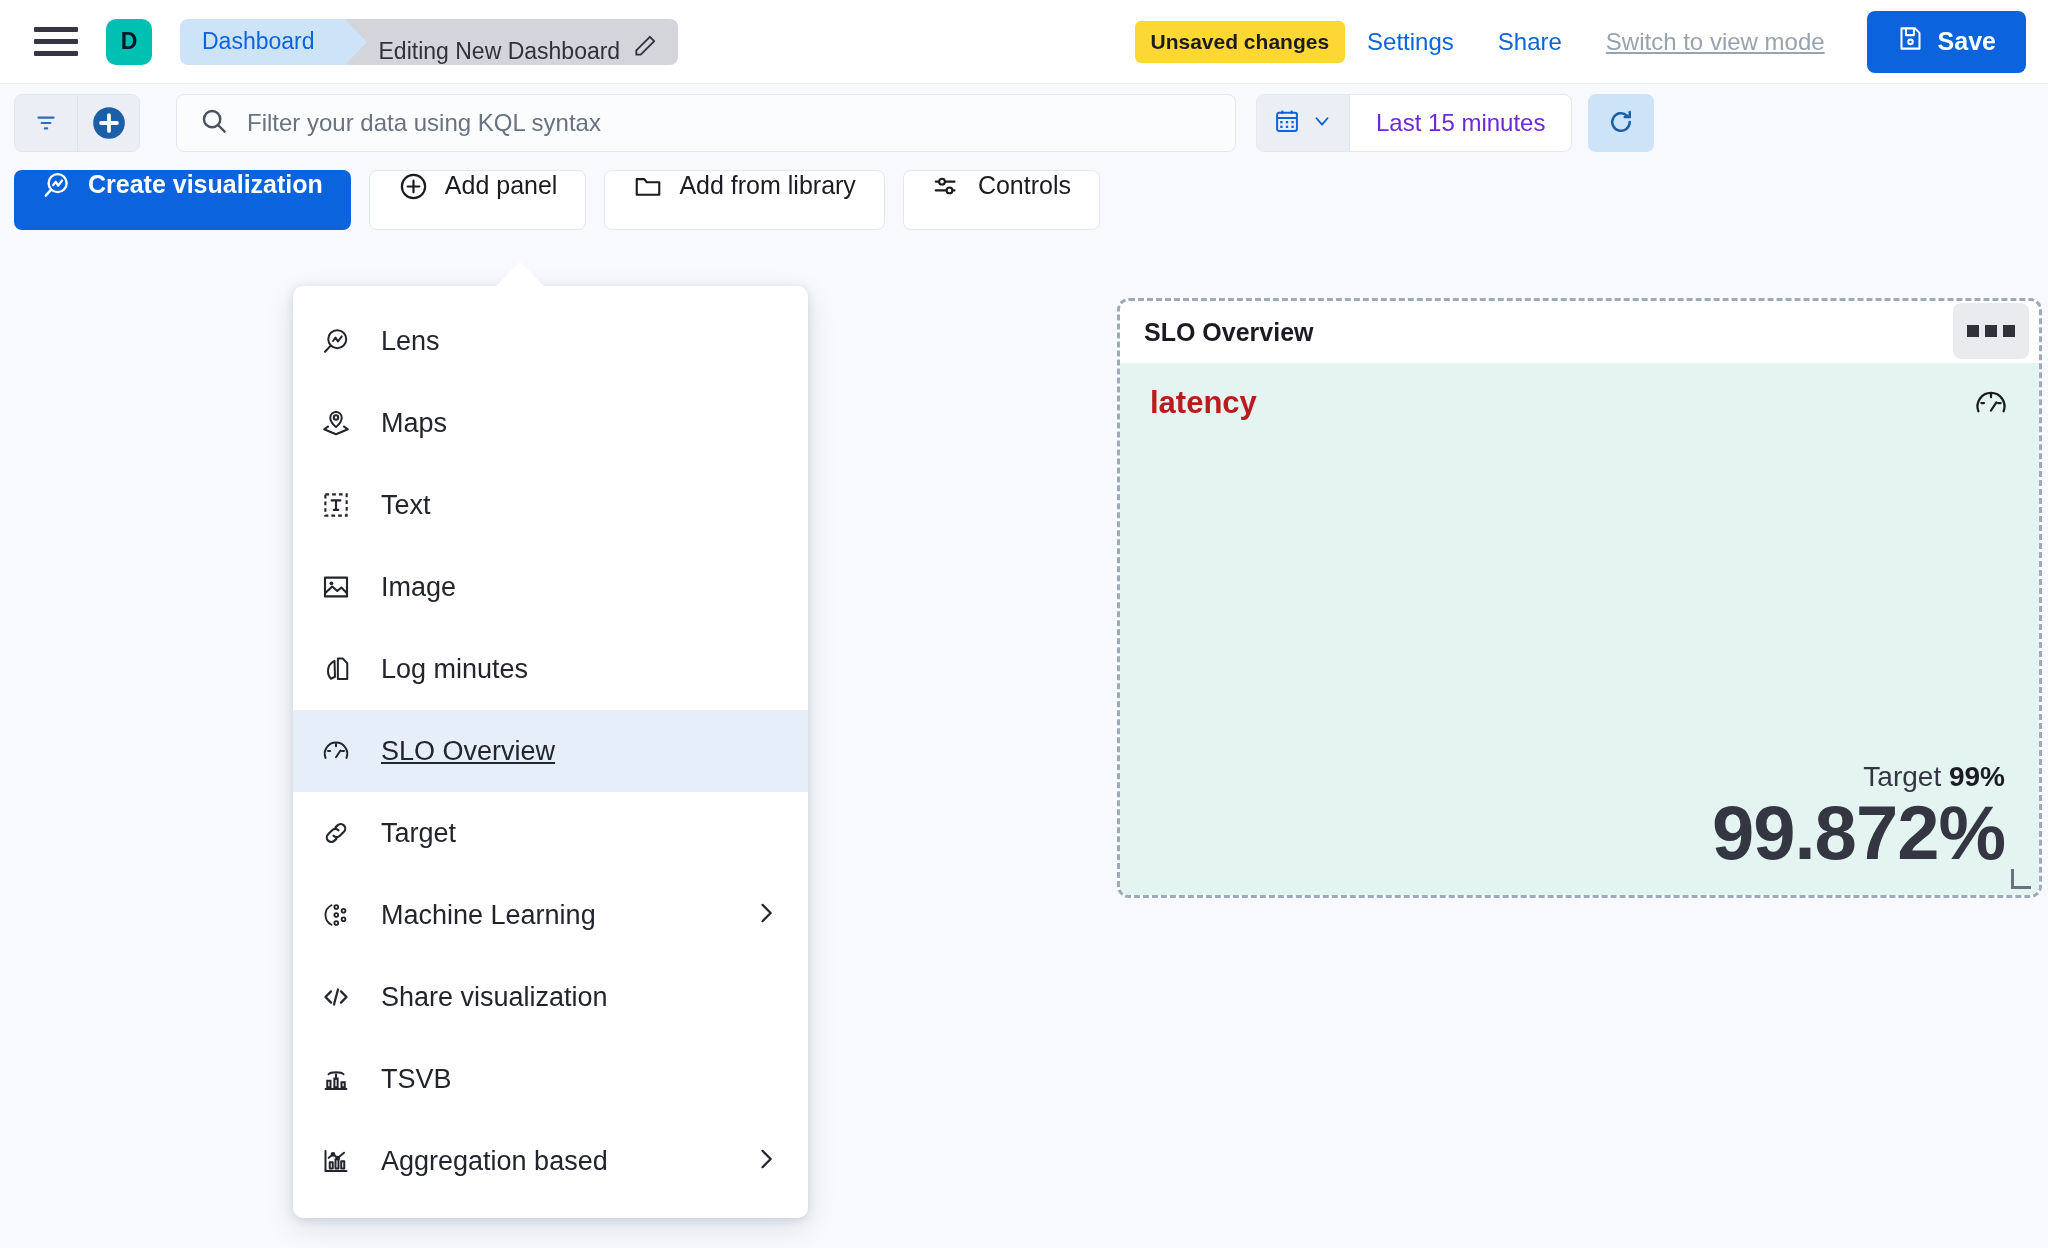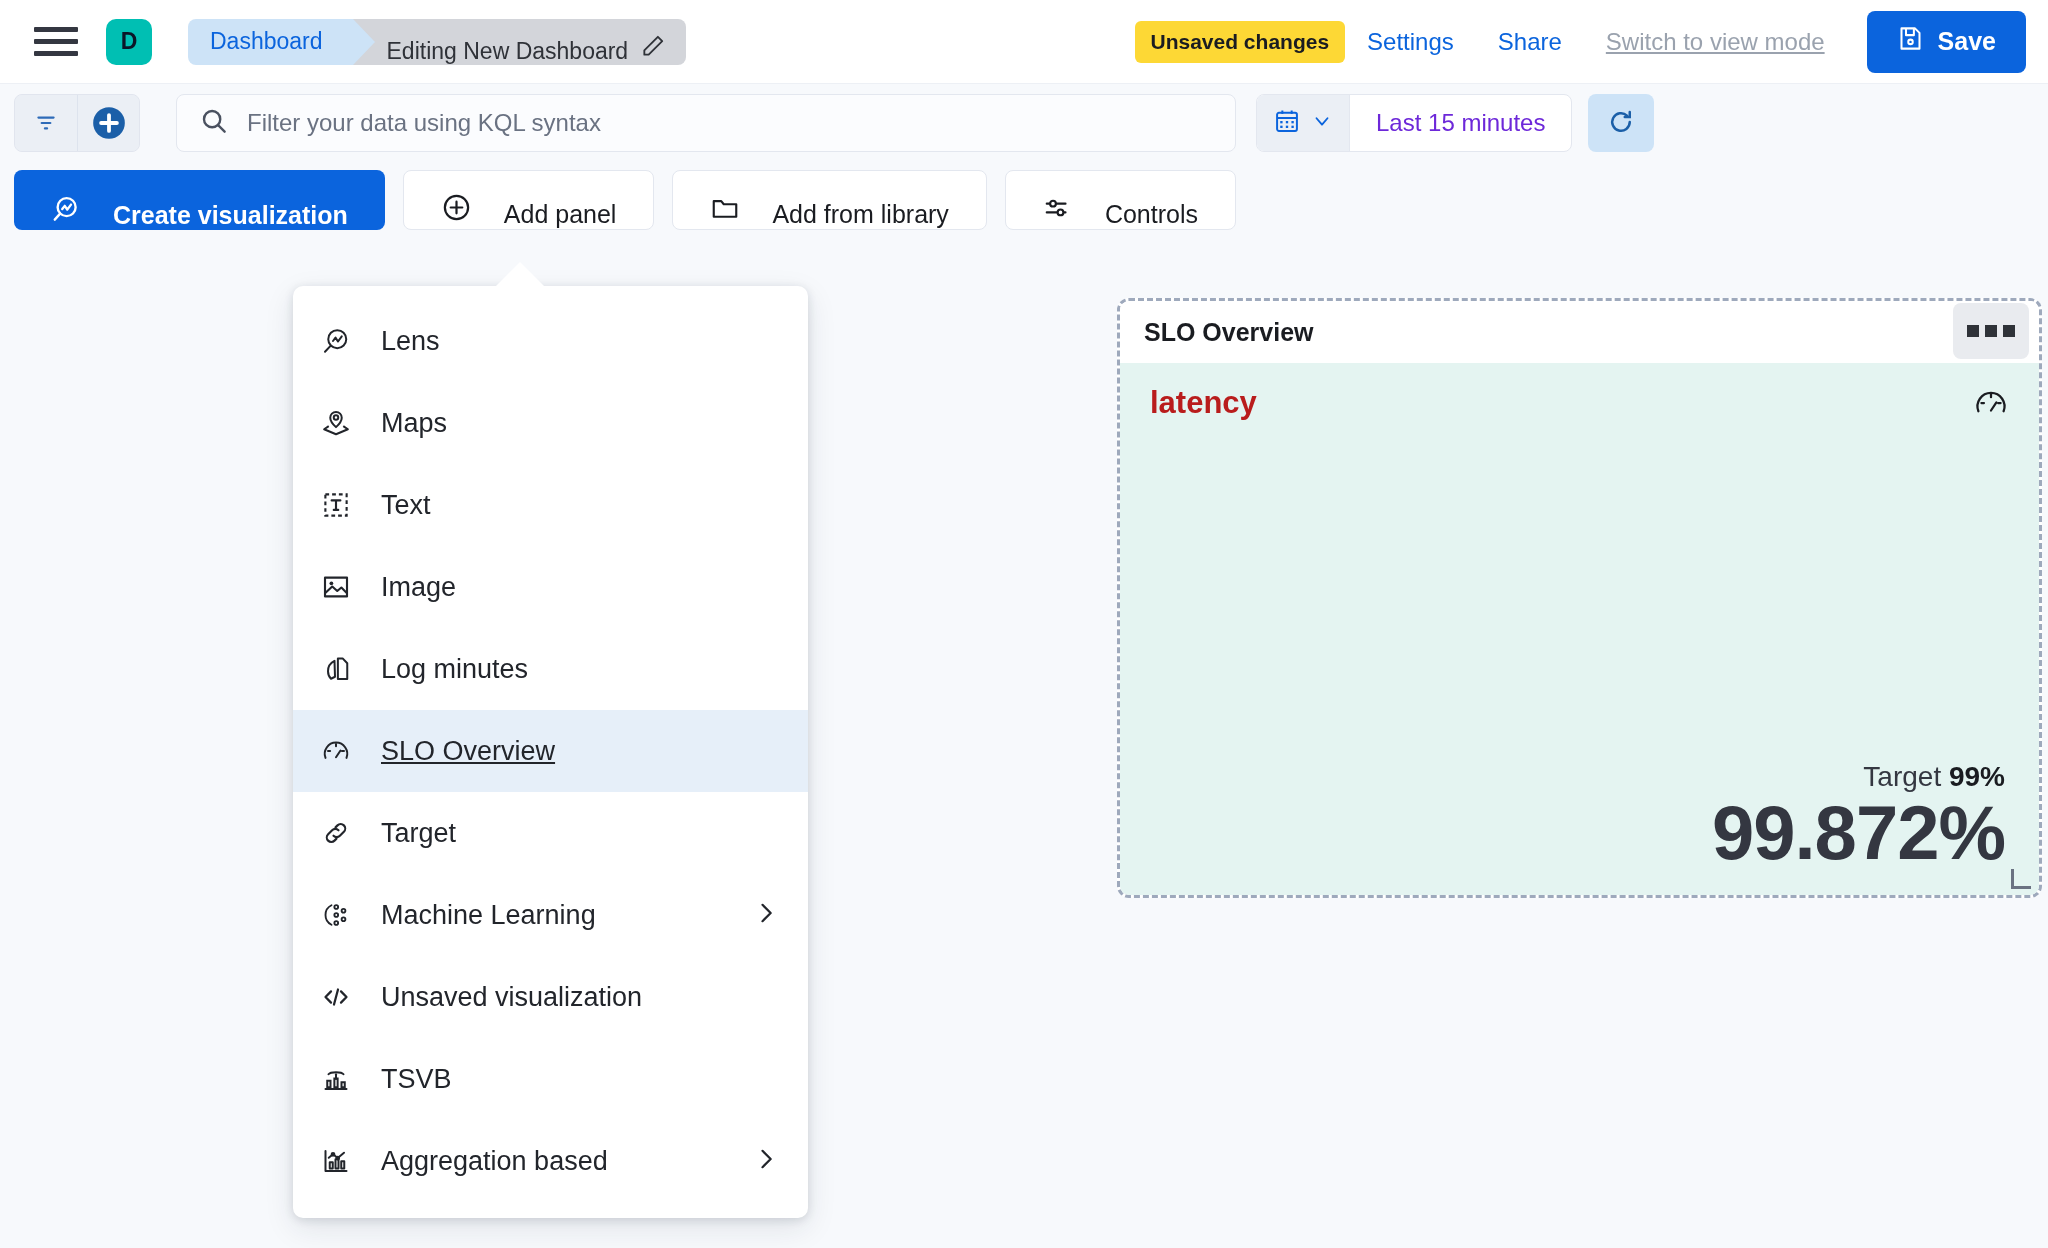--- a/index.html
+++ b/index.html
@@ -27,21 +27,21 @@
 
   .space-avatar {
     margin-left: 28px;
     width: 46px; height: 46px; border-radius: 10px;
     background: #00BFB3; color: #0B1628;
     font-size: 23px; font-weight: 700;
     display: flex; align-items: center; justify-content: center;
     cursor: pointer;
   }
 
-  .breadcrumbs { margin-left: 36px; display: flex; align-items: center; height: 46px; }
+  .breadcrumbs { margin-left: 28px; display: flex; align-items: center; height: 46px; }
   .crumb {
     height: 46px; display: flex; align-items: center;
     font-size: 23px; position: relative; padding: 0 22px 0 26px;
   }
   .crumb-1 {
     background: #CDE3F7; color: #0B64DD; font-weight: 400;
     border-radius: 8px 0 0 8px; padding-left: 22px; padding-right: 30px;
     cursor: pointer;
   }
   .crumb-1::after {
@@ -125,22 +125,22 @@
 
   
   .toolbar {
     position: absolute; top: 162px; left: 0;
     width: 2048px; height: 76px;
     background: #F7F9FC;
     display: flex; align-items: center; padding-left: 14px; gap: 18px;
   }
   .tb-btn {
     height: 60px; border-radius: 8px;
-    display: flex; align-items: flex-end; gap: 32px;
-    padding: 0 37px; font-size: 25px; cursor: pointer;
+    display: flex; align-items: flex-start; gap: 16px;
+    padding: 0 28px; font-size: 25px; cursor: pointer;
     font-family: "Liberation Sans", sans-serif;
   }
   .tb-primary { background: #0B64DD; color: #FFFFFF; font-weight: 700; border: none; }
   .tb-ghost {
     background: #FFFFFF; color: #1A1C21; font-weight: 400;
     border: 1px solid #E3E7EF;
   }
 
   
   .canvas {
@@ -480,21 +480,21 @@
   </div>
 
   <div class="menu-item">
     <span class="micon">
       <svg width="30" height="30" viewBox="0 0 24 24" fill="none" stroke="#22252B" stroke-width="1.8" stroke-linecap="round" stroke-linejoin="round">
         <polyline points="8 7.5 3.6 12 8 16.5"></polyline>
         <polyline points="16 7.5 20.4 12 16 16.5"></polyline>
         <line x1="13.6" y1="6" x2="10.4" y2="18"></line>
       </svg>
     </span>
-    <span class="mlabel">Unsaved visualization</span>
+    <span class="mlabel">Share visualization</span>
   </div>
 
   <div class="menu-item">
     <span class="micon">
       <svg width="30" height="30" viewBox="0 0 24 24" fill="none" stroke="#22252B" stroke-width="1.6" stroke-linecap="round">
         <path d="M6 8.2c1.6-2.2 10.4-2.2 12 0"></path>
         <line x1="12" y1="8.2" x2="12" y2="12"></line>
         <rect x="5" y="13.4" width="2.6" height="5.2"></rect>
         <rect x="10.7" y="11.6" width="2.6" height="7"></rect>
         <rect x="16.4" y="14.6" width="2.6" height="4"></rect>

